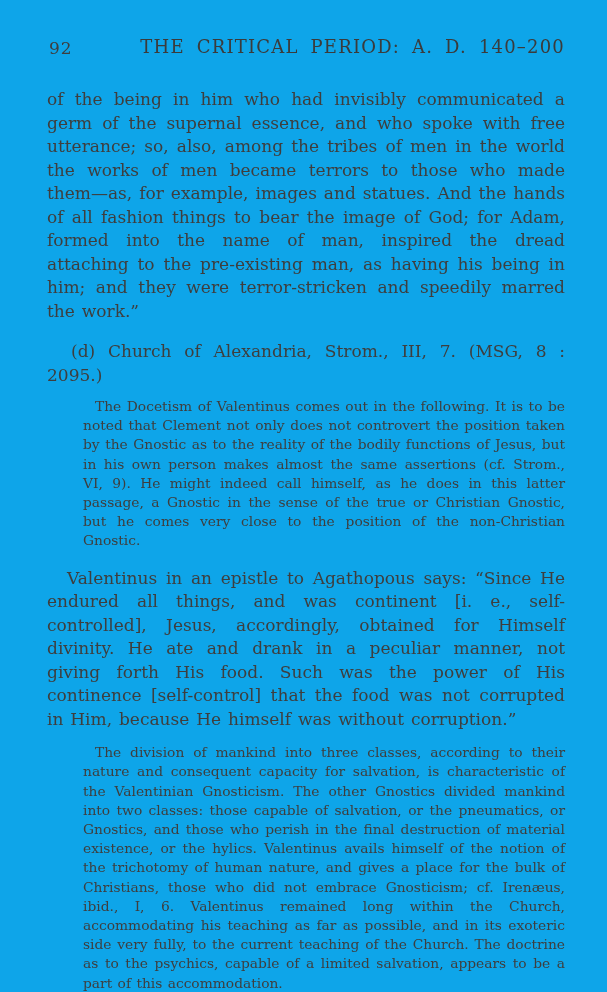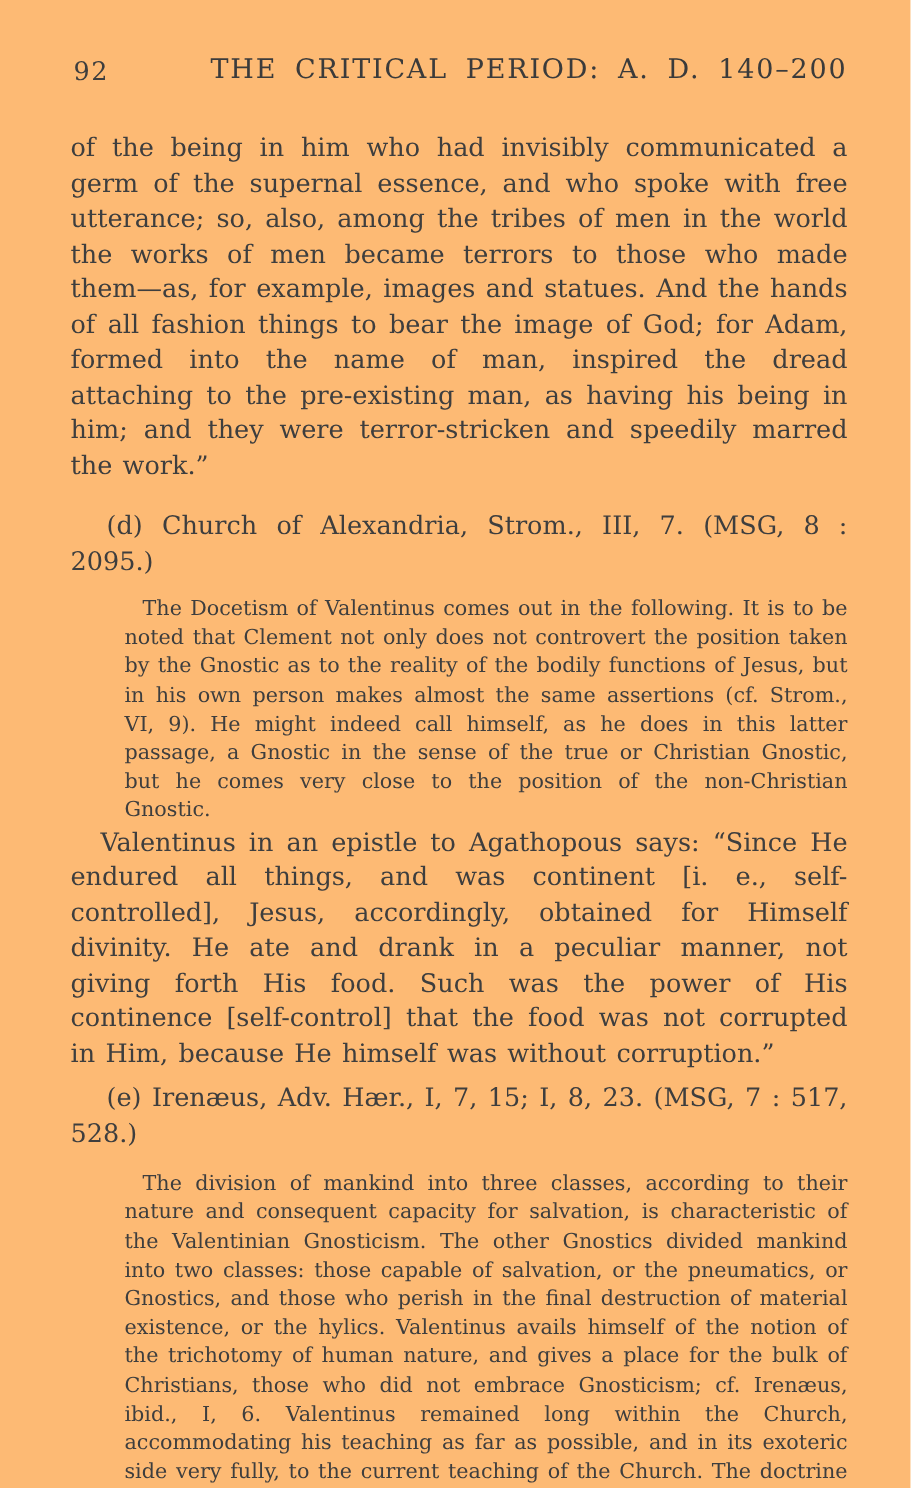--- a/index.html
+++ b/index.html
@@ -6,21 +6,21 @@
     margin: 0;
     padding: 0;
     background: #fdfdfc;
   }
   .page {
     position: relative;
     width: 607px;
     height: 992px;
     box-sizing: border-box;
     padding: 36px 42px 0 47px;
-    background: #fdba74;
+    background: #0ea5e9;
     font-family: "DejaVu Serif", serif;
     color: #3e3e3e;
     overflow: hidden;
   }
   .header {
     position: relative;
     height: 24px;
     margin-bottom: 28px;
   }
   .pagenum {
@@ -52,21 +52,21 @@
     font-size: 13.8px;
     line-height: 19.2px;
     word-spacing: 1px;
   }
   .heading {
     word-spacing: 1px;
     text-indent: 24px;
   }
   .h-d { margin-top: 17px; }
   .note-d { margin-top: 10px; }
-  .para-quote { text-indent: 20px; }
+  .para-quote { margin-top: 16px; text-indent: 20px; }
   .h-e { margin-top: 6px; }
   .note-e { margin-top: 12px; }
   .small { text-indent: 12px; margin-left: 36px; }
   .it { }
 </style>
 </head>
 <body>
 
 <div class="page">
   <div class="header">
@@ -75,16 +75,15 @@
   </div>
 
   <p class="main"><span>of the being in him who had invisibly communicated a germ of the supernal essence, and who spoke with free utterance; so, also, among the tribes of men in the world the works of men became terrors to those who made them—as, for example, images and statues. And the hands of all fashion things to bear the image of God; for Adam, formed into the name of man, inspired the dread attaching to the pre-existing man, as having his being in him; and they were terror-stricken and speedily marred the work.”</span></p>
 
   <p class="main heading h-d"><span>(d) Church of Alexandria, </span><span class="it">Strom.</span><span>, III, 7. (MSG, 8 : 2095.)</span></p>
 
   <p class="small note-d"><span>The Docetism of Valentinus comes out in the following. It is to be noted that Clement not only does not controvert the position taken by the Gnostic as to the reality of the bodily functions of Jesus, but in his own person makes almost the same assertions (</span><span class="it">cf. Strom.</span><span>, VI, 9). He might indeed call himself, as he does in this latter passage, a Gnostic in the sense of the true or Christian Gnostic, but he comes very close to the position of the non-Christian Gnostic.</span></p>
 
   <p class="main para-quote"><span>Valentinus in an epistle to Agathopous says: “Since He endured all things, and was continent [</span><span class="it">i. e.</span><span>, self-controlled], Jesus, accordingly, obtained for Himself divinity. He ate and drank in a peculiar manner, not giving forth His food. Such was the power of His continence [self-control] that the food was not corrupted in Him, because He himself was without corruption.”</span></p>
 
-  <p class="main heading h-e"><span>(e) Irenæus, </span><span class="it">Adv. Hær.</span><span>, I, 7, 15; I, 8, 23. (MSG, 7 : 517, 528.)</span></p>
 
   <p class="small note-e"><span>The division of mankind into three classes, according to their nature and consequent capacity for salvation, is characteristic of the Valentinian Gnosticism. The other Gnostics divided mankind into two classes: those capable of salvation, or the pneumatics, or Gnostics, and those who perish in the final destruction of material existence, or the hylics. Valentinus avails himself of the notion of the trichotomy of human nature, and gives a place for the bulk of Christians, those who did not embrace Gnosticism; </span><span class="it">cf.</span><span> Irenæus, </span><span class="it">ibid.</span><span>, I, 6. Valentinus remained long within the Church, accommodating his teaching as far as possible, and in its exoteric side very fully, to the current teaching of the Church. The doctrine as to the psychics, capable of a limited salvation, appears to be a part of this accommodation.</span></p>
 </div>
 
 </body></html>

